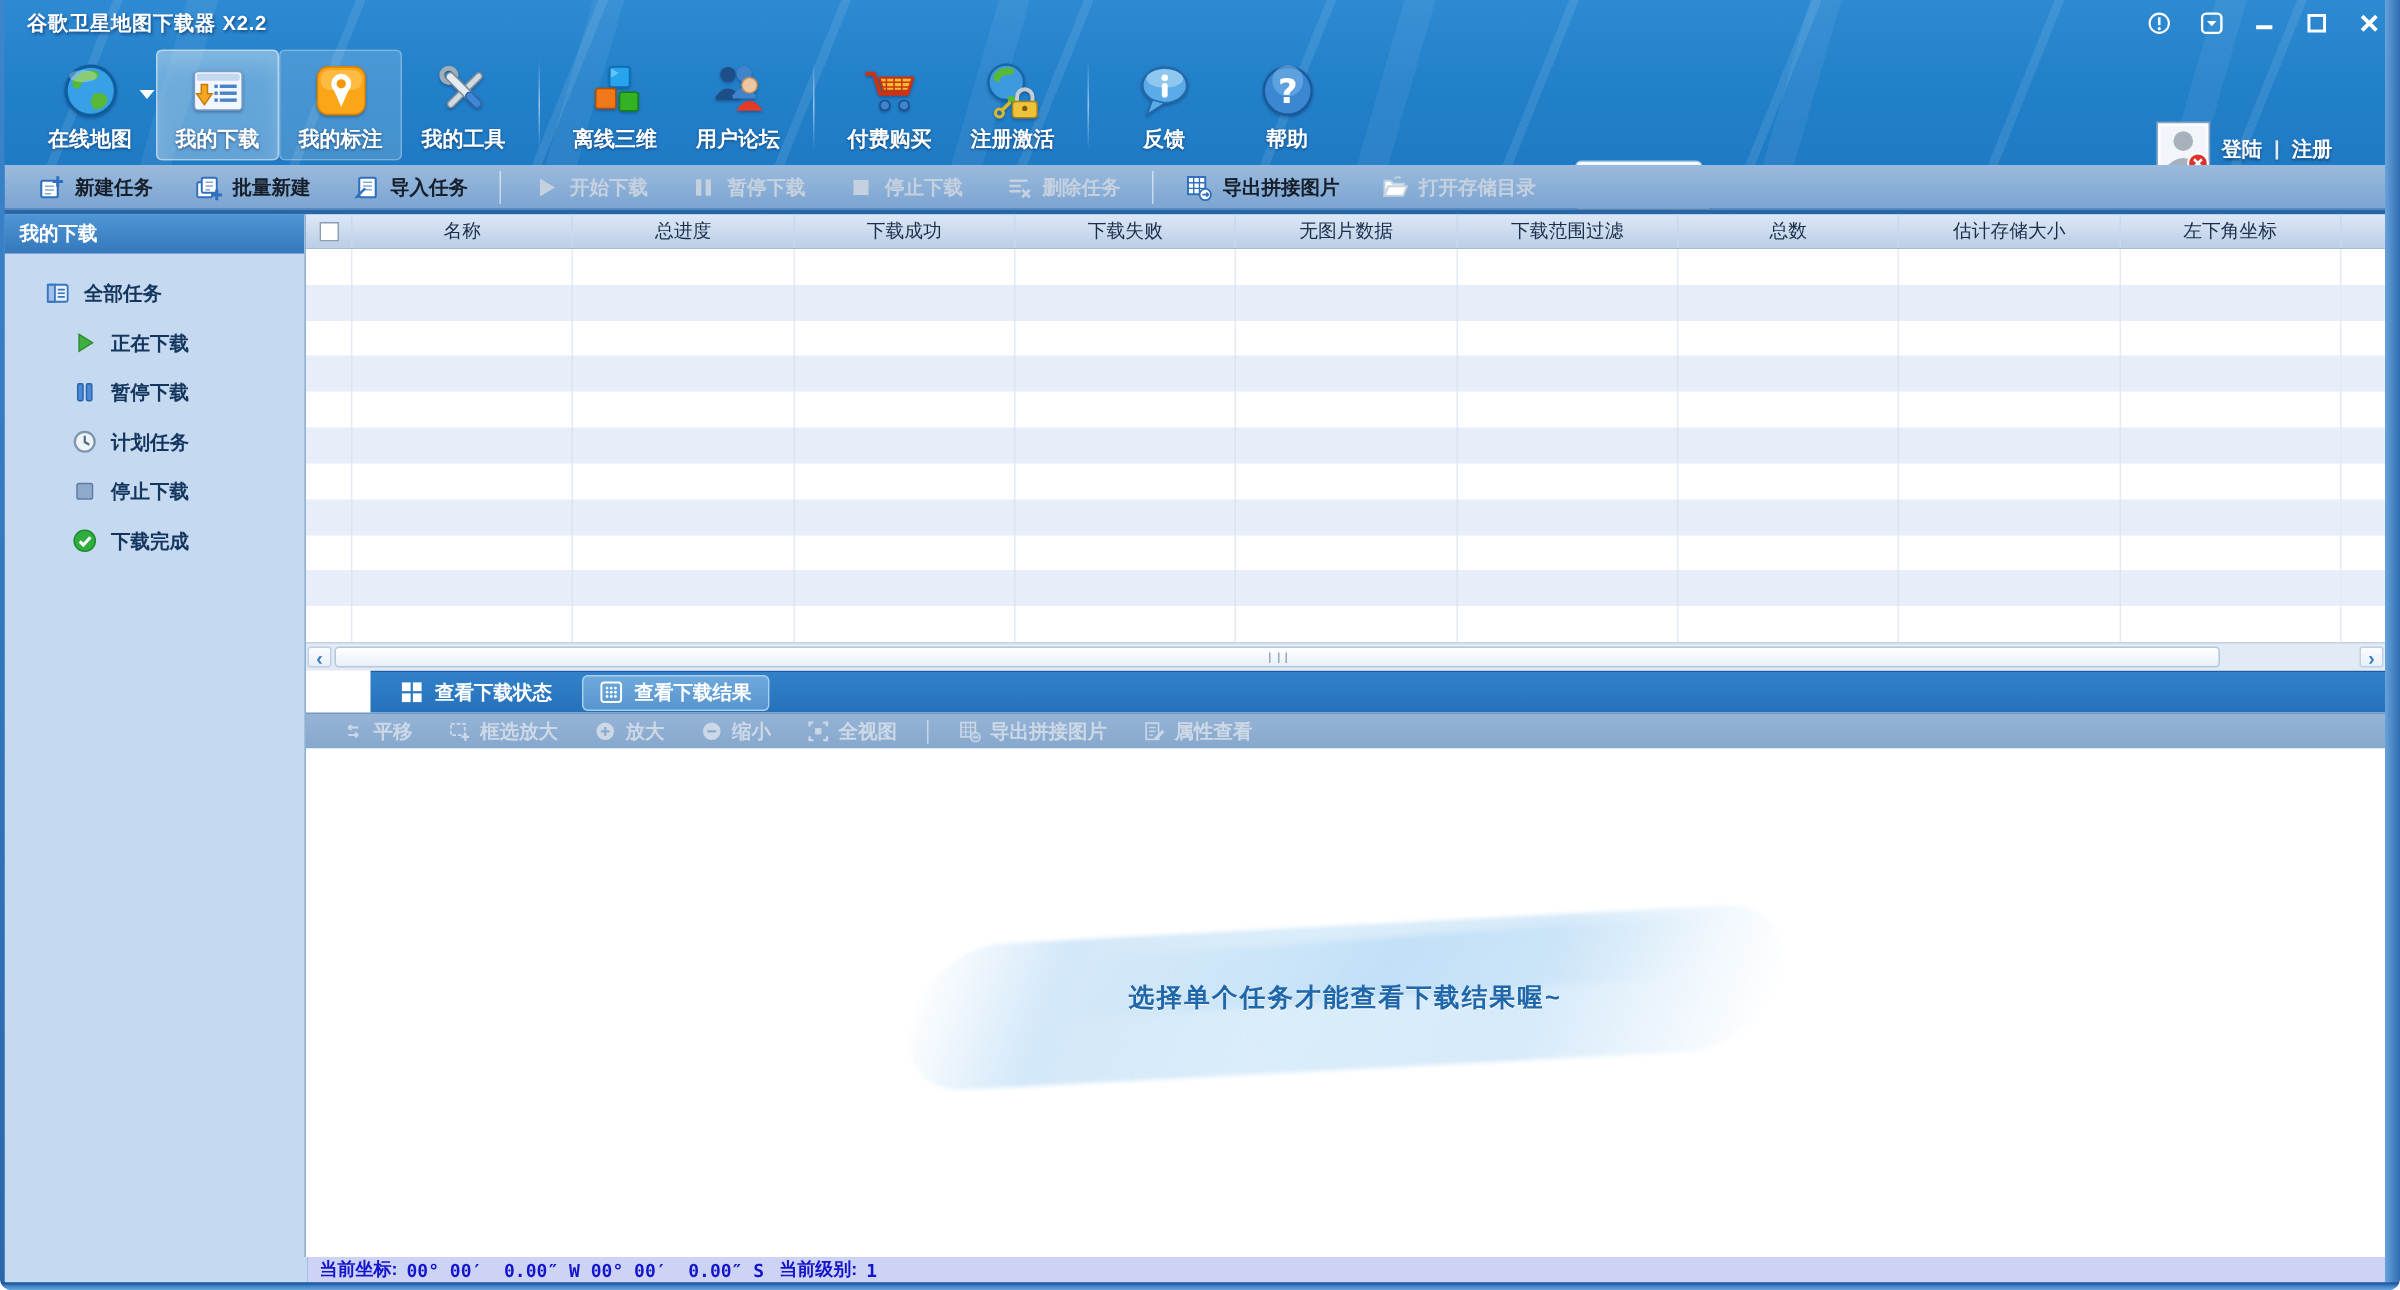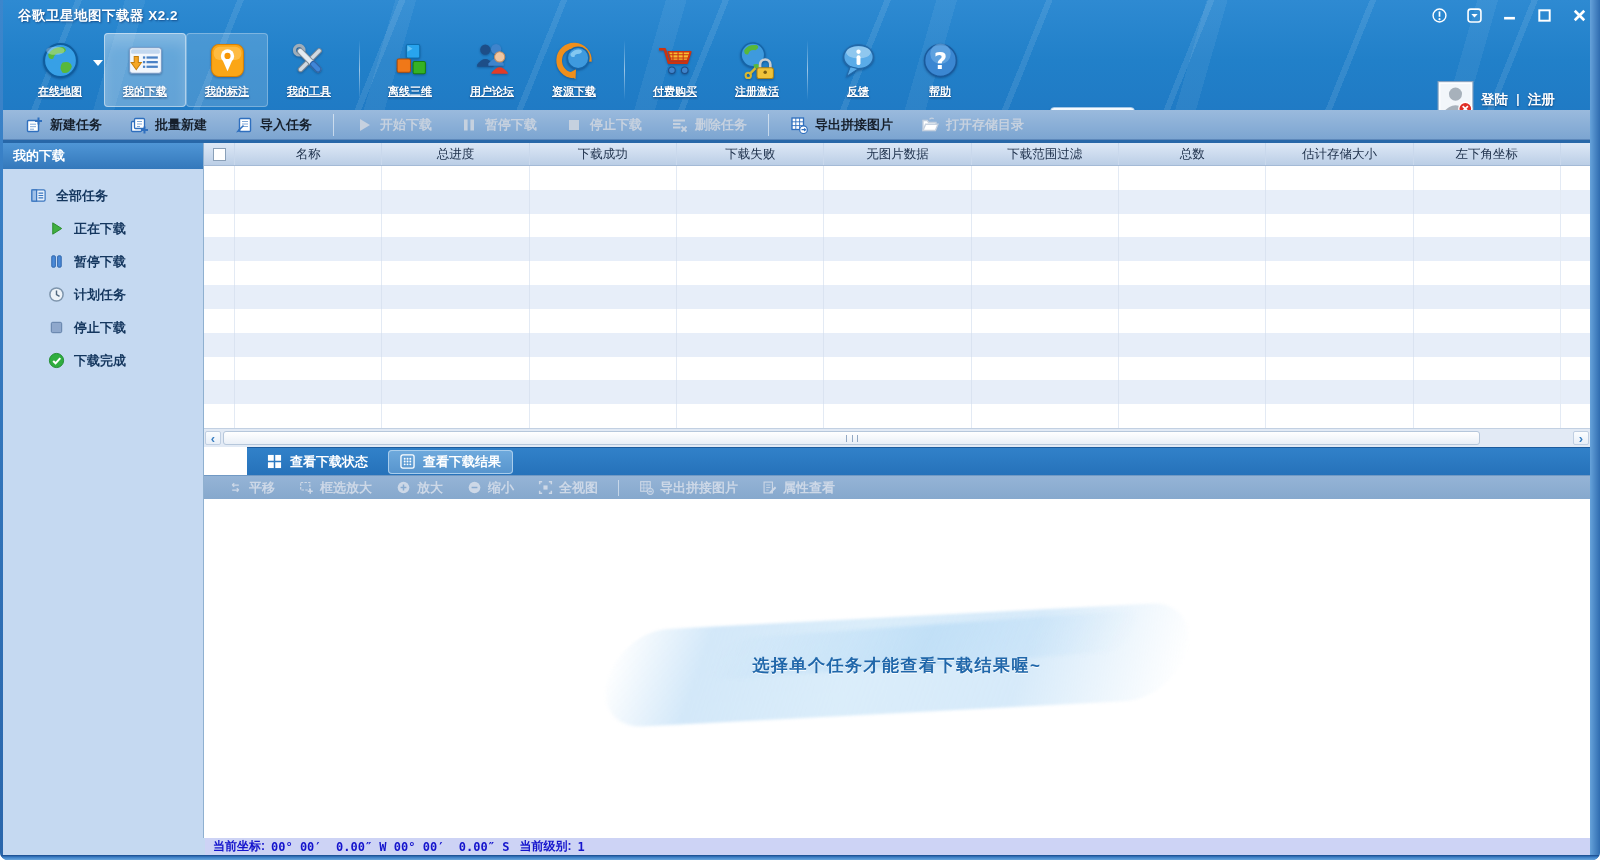--- a/index.html
+++ b/index.html
@@ -17,21 +17,21 @@
   .win-controls{position:absolute;right:10px;top:6px;display:flex;gap:13px;align-items:center;}
   .win-btn{width:22px;height:18px;display:flex;align-items:center;justify-content:center;cursor:pointer;}
   .win-btn svg{display:block;}
   
   .toolbar{position:absolute;top:30px;left:0;right:0;height:80px;}
   .tb-row{position:absolute;left:16px;top:3px;display:flex;height:74px;}
   .tb-btn{width:82px;border-radius:4px;display:flex;flex-direction:column;align-items:center;padding-top:5px;position:relative;cursor:pointer;}
   .tb-btn.wide{width:88px;}
   .tb-btn .tb-ic{height:44px;display:flex;align-items:center;}
   .tb-ic svg{width:39px;height:39px;filter:drop-shadow(0 1px 1px rgba(0,20,60,.35));}
-  .tb-label{color:#fff;font-size:11px;font-weight:bold;margin-top:2px;text-shadow:0 1px 2px rgba(0,20,60,.55);white-space:nowrap;text-decoration:underline;}
+  .tb-label{color:#fff;font-size:14px;font-weight:bold;margin-top:2px;text-shadow:0 1px 2px rgba(0,20,60,.55);white-space:nowrap;}
   .tb-btn.active{background:rgba(255,255,255,.30);box-shadow:inset 0 0 0 1px rgba(255,255,255,.45),inset 0 10px 14px rgba(255,255,255,.18);}
   .tb-btn.hl{background:rgba(255,255,255,.17);box-shadow:inset 0 0 0 1px rgba(255,255,255,.28);}
   .tb-sep{width:1px;margin:7px 9px;background:linear-gradient(180deg,rgba(255,255,255,0),rgba(255,255,255,.55),rgba(255,255,255,0));}
   .dd-arrow{position:absolute;right:1px;top:27px;width:0;height:0;border-left:5px solid transparent;border-right:5px solid transparent;border-top:6px solid #fff;}
   .contact-btn{position:absolute;left:1050px;top:46px;height:24px;display:flex;align-items:center;gap:5px;padding:0 10px 0 5px;
     background:linear-gradient(180deg,#fffdf2,#ffeab5);border:1px solid #e3c46a;border-radius:4px;color:#d22f12;
     font-size:13px;font-weight:bold;cursor:pointer;box-shadow:0 1px 2px rgba(0,20,60,.3);margin-top:40px;}
   .qq-btn{position:absolute;left:1050px;top:77px;height:23px;display:flex;align-items:center;gap:5px;padding:0 10px 0 5px;
     background:linear-gradient(180deg,#f6fbff,#cfe5f7);border:1px solid #a3c6e6;border-radius:4px;color:#1c5ea0;
     font-size:13px;font-weight:bold;cursor:pointer;box-shadow:0 1px 2px rgba(0,20,60,.25);}
@@ -245,31 +245,20 @@
               <circle cx="12" cy="8.5" r="5" fill="#1d4e88"></circle>
               <path d="M4 23q8-11 16 0v2H4z" fill="#1d4e88"></path>
               <circle cx="22.5" cy="8" r="5" fill="#3f84cc"></circle>
               <path d="M15 22q7.5-10 15 0v2H15z" fill="#3f84cc"></path>
               <circle cx="26" cy="15.5" r="5" fill="#efc6a2" stroke="#c89060"></circle>
               <path d="M18 31q8-11 16 0v1H18z" fill="#e03c28"></path>
             </svg>
           </span>
           <span class="tb-label">用户论坛</span>
         </div>
-        <div class="tb-btn">
-          <span class="tb-ic">
-            <svg viewBox="0 0 38 38">
-              <path d="M18 33.5A14.5 14.5 0 1 1 33 20" fill="none" stroke="#ef8f1c" stroke-width="5.5"></path>
-              <path d="M20 37l-8.5-4.5 9-5z" fill="#ef8f1c"></path>
-              <circle cx="22.5" cy="16.5" r="10.5" fill="#3e9ade" stroke="#1565a8" stroke-width="1.5"></circle>
-              <path d="M15 12.5q4-5 10-4q3 2-1 4q-5 0-5 3q-4 1-4-3z" fill="#8fd0f4" opacity=".85"></path>
-            </svg>
-          </span>
-          <span class="tb-label">资源下载</span>
-        </div>
         <div class="tb-sep"></div>
         <div class="tb-btn">
           <span class="tb-ic">
             <svg viewBox="0 0 38 38">
               <path d="M3 8h5.5l4 13h17.5l3.5-11" fill="none" stroke="#cc3310" stroke-width="2.6" stroke-linejoin="round"></path>
               <path d="M12 10.5h21.5l-3 8.5H14.5z" fill="#f6bd33" stroke="#cc3310" stroke-width="1.4"></path>
               <path d="M16.5 10.5v8.5M21.5 10.5v8.5M26.5 10.5v8.5M13 13.5h19M14 16.5h17" stroke="#cc3310" stroke-width="1"></path>
               <circle cx="15.5" cy="28.5" r="3.2" fill="#3f84cc" stroke="#1d4e88"></circle>
               <circle cx="28" cy="28.5" r="3.2" fill="#3f84cc" stroke="#1d4e88"></circle>
             </svg>

